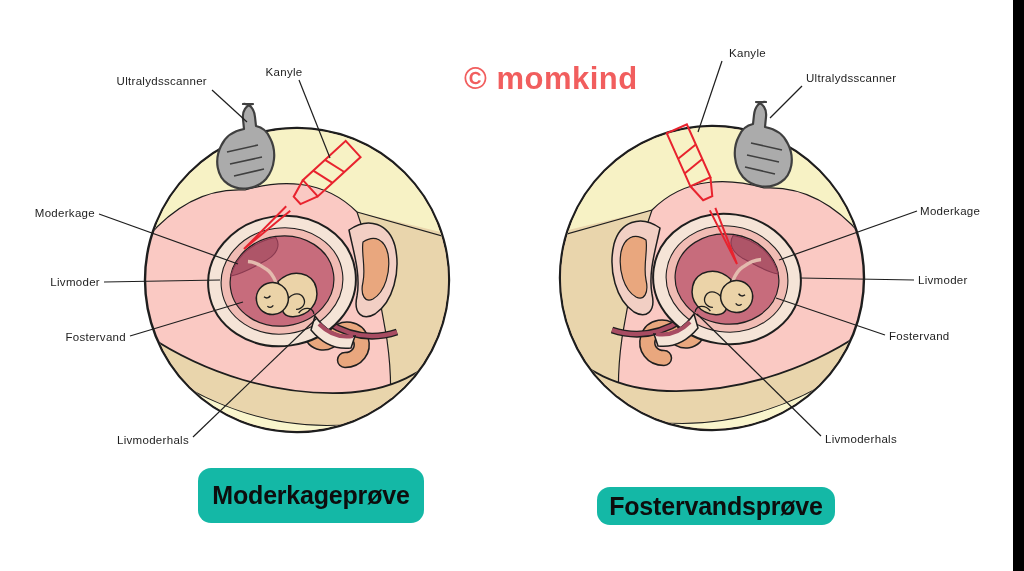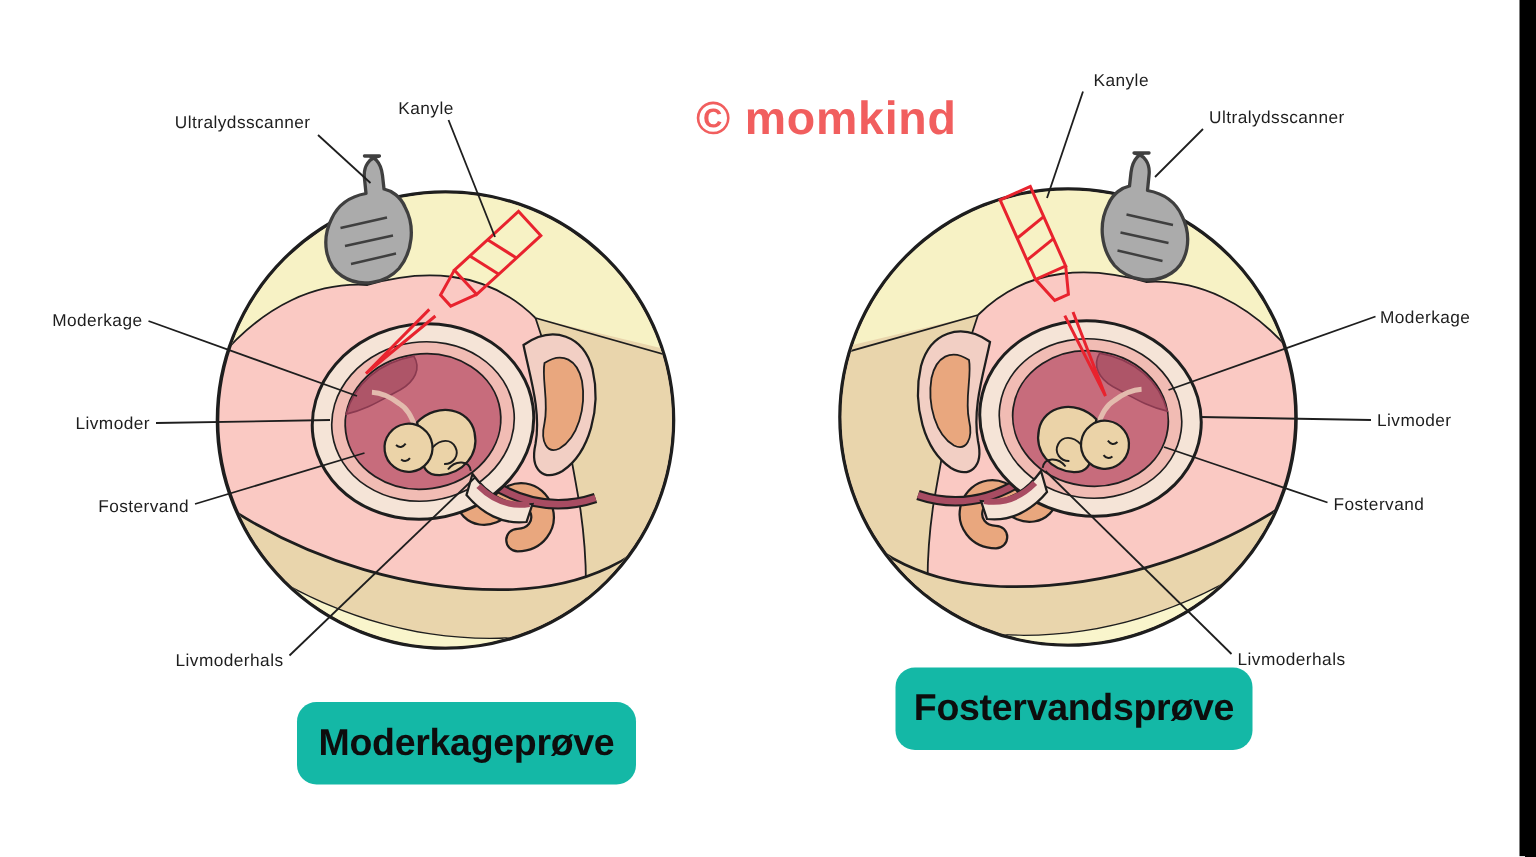--- a/index.html
+++ b/index.html
@@ -20,21 +20,21 @@
     font-family:"Liberation Sans",sans-serif;font-size:11.5px;fill:#1E1E1E;
     letter-spacing:.3px;
   }
   .lead{stroke:#1E1E1E;stroke-width:1.2;fill:none;}
   .badge{
     position:absolute;display:flex;align-items:center;justify-content:center;
     background:#14b8a6;border-radius:13px;color:#0d0d0d;
     font-size:25px;font-weight:bold;letter-spacing:-0.2px;white-space:nowrap;
   }
   #badge-left{left:198px;top:468px;width:226px;height:55px;}
-  #badge-right{left:597px;top:445px;width:238px;height:55px;}
+  #badge-right{left:597px;top:487px;width:238px;height:38px;}
   #right-black-bar{position:absolute;right:0;top:0;width:11px;height:571px;background:#000;}
 </style>
 </head>
 <body>
 
 <div id="stage">
 
   <svg width="0" height="0" style="position:absolute" aria-hidden="true">
     <defs>
       <clipPath id="wombClip">

